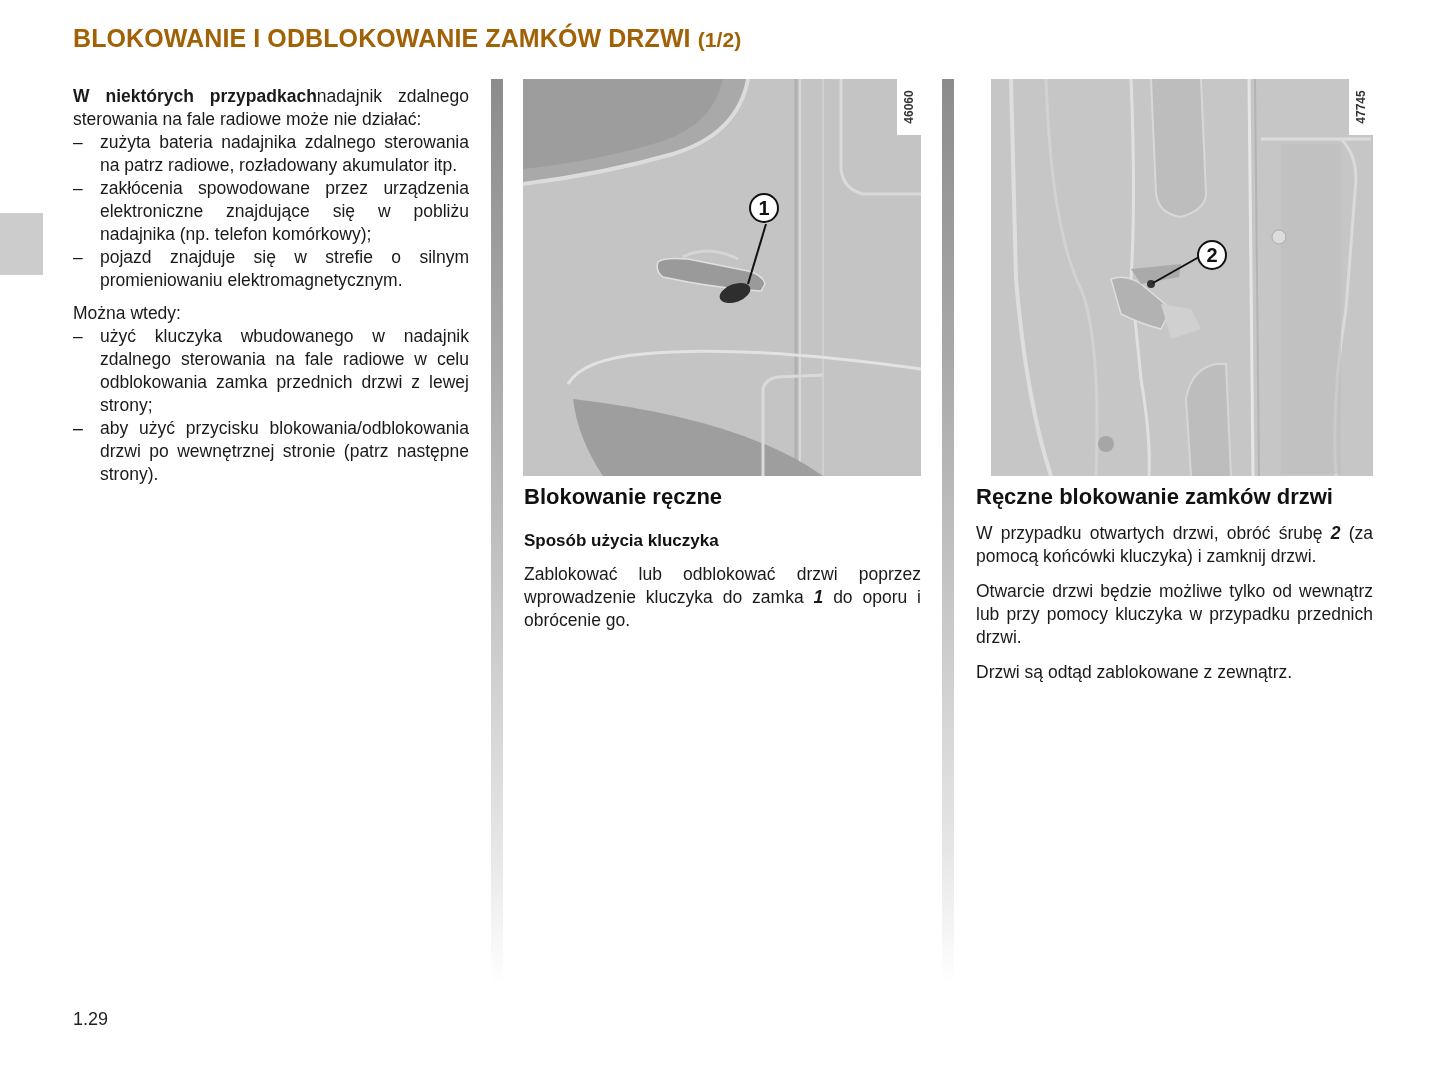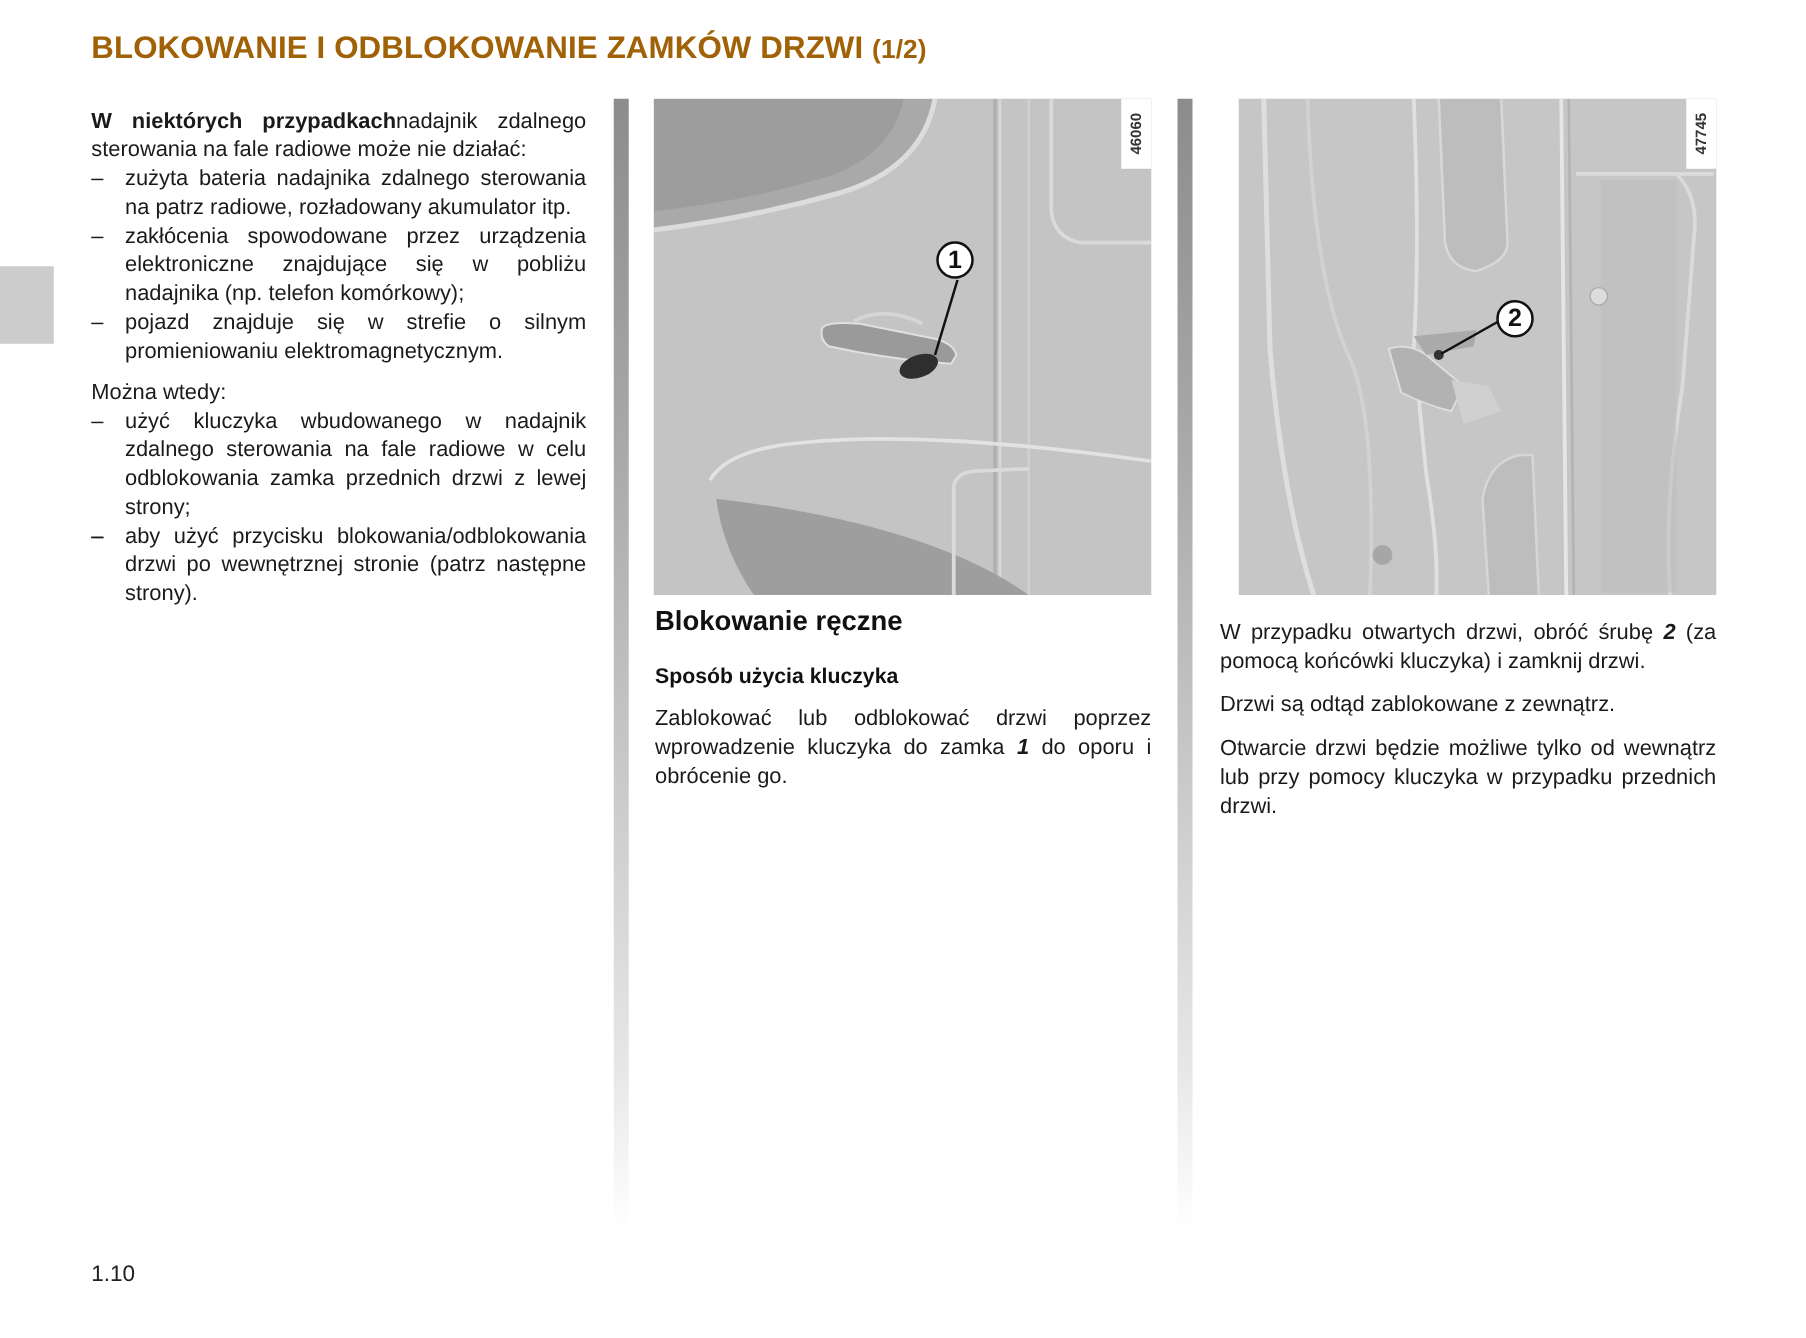--- a/index.html
+++ b/index.html
@@ -155,18 +155,19 @@
 
     <line x1="208" y1="178" x2="162" y2="204" stroke="#111" stroke-width="2"></line>
   </svg>
   <div class="callout" style="left:206px; top:161px;">2</div>
   <div class="fig-label">
       <span>47745</span>
     </div>
 </div>
 
 <div class="col col3" style="top:483px;">
+  <h2 class="h2">Ręczne blokowanie zamków drzwi</h2>
   <p class="p" style="margin-top:11px;"><span>W przypadku otwartych drzwi, obróć śrubę </span><b><i>2</i></b><span> (za pomocą końcówki kluczyka) i zamknij drzwi.</span></p>
+  <p class="p" style="margin-top:12px;">Otwarcie drzwi będzie możliwe tylko od wewnątrz lub przy pomocy kluczyka w przypadku przednich drzwi.</p>
   <p class="p" style="margin-top:12px;">Drzwi są odtąd zablokowane z zewnątrz.</p>
-  <p class="p" style="margin-top:12px;">Otwarcie drzwi będzie możliwe tylko od wewnątrz lub przy pomocy kluczyka w przypadku przednich drzwi.</p>
 </div>
 
-<div class="page-number">1.10</div>
+<div class="page-number">1.29</div>
 
 </body></html>

